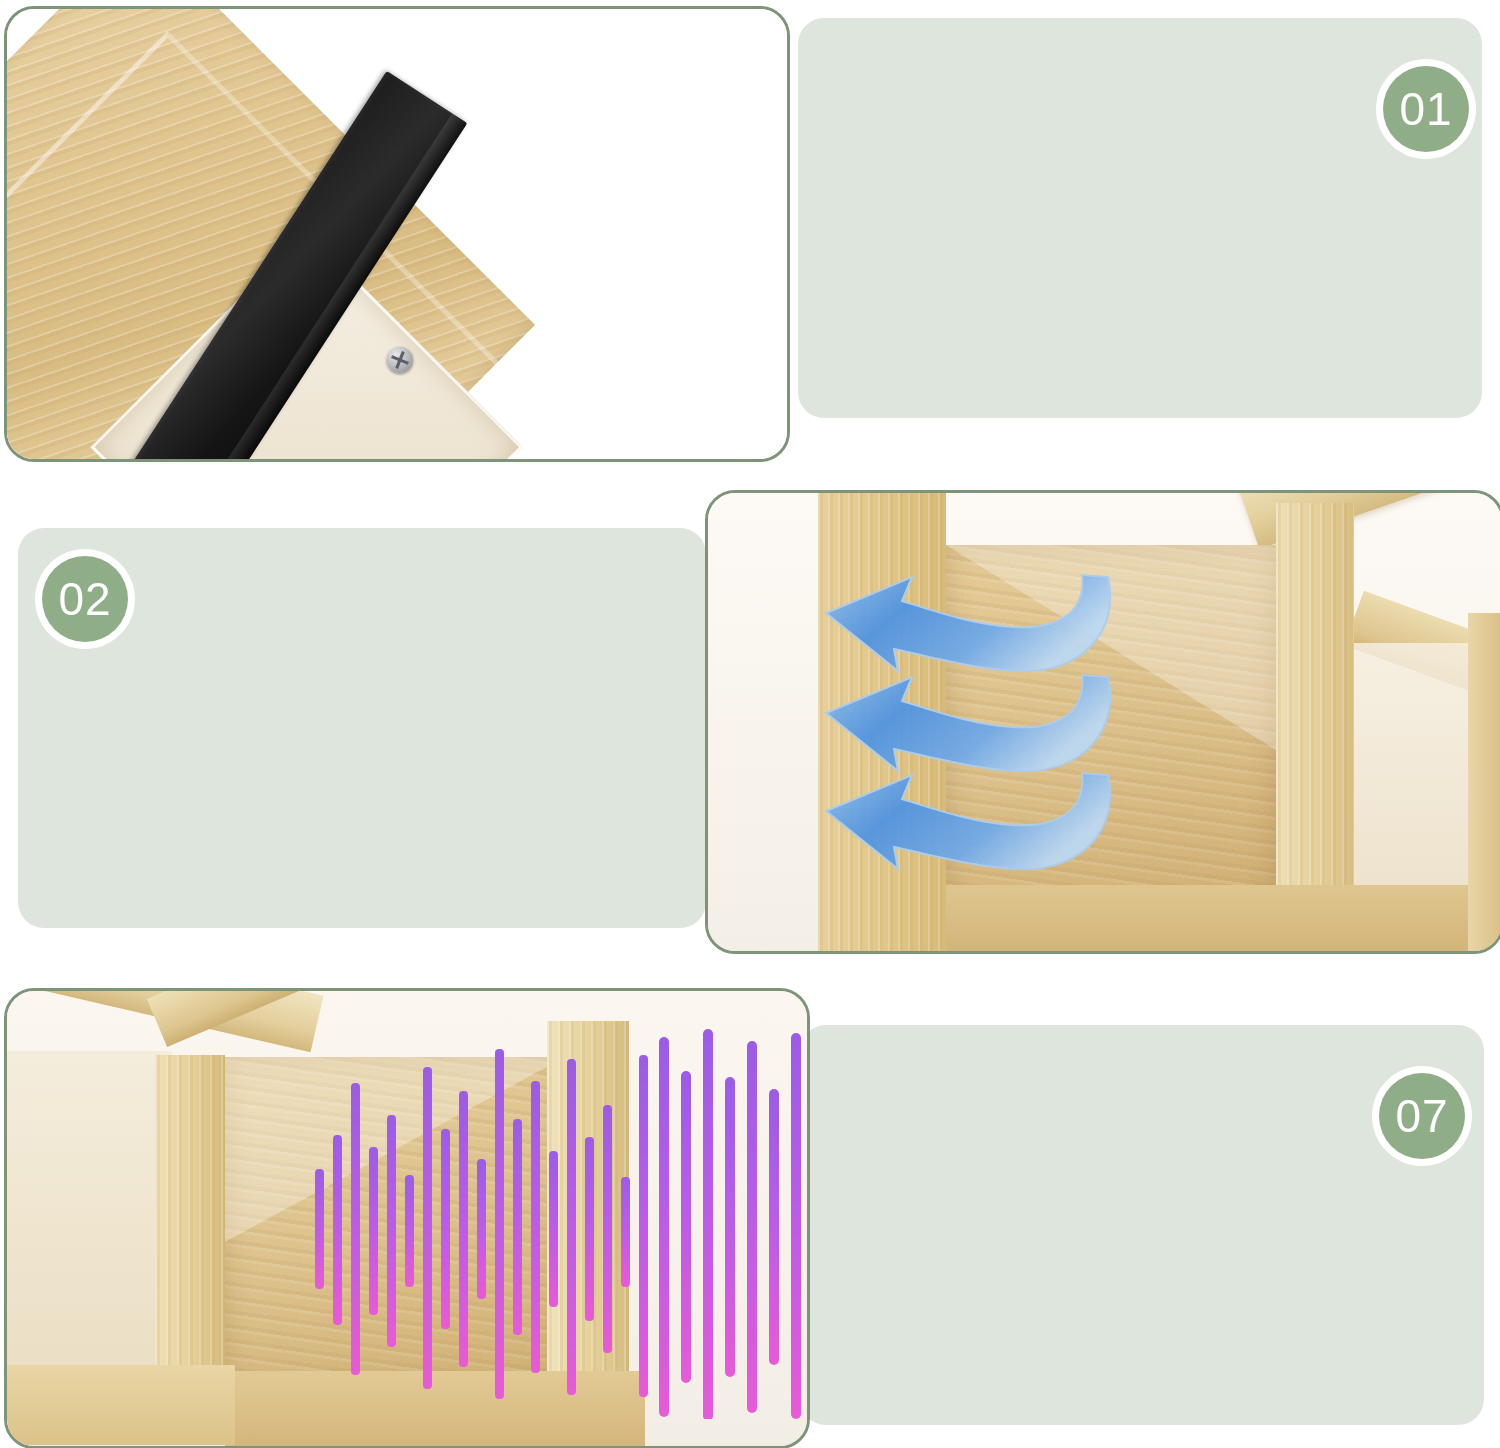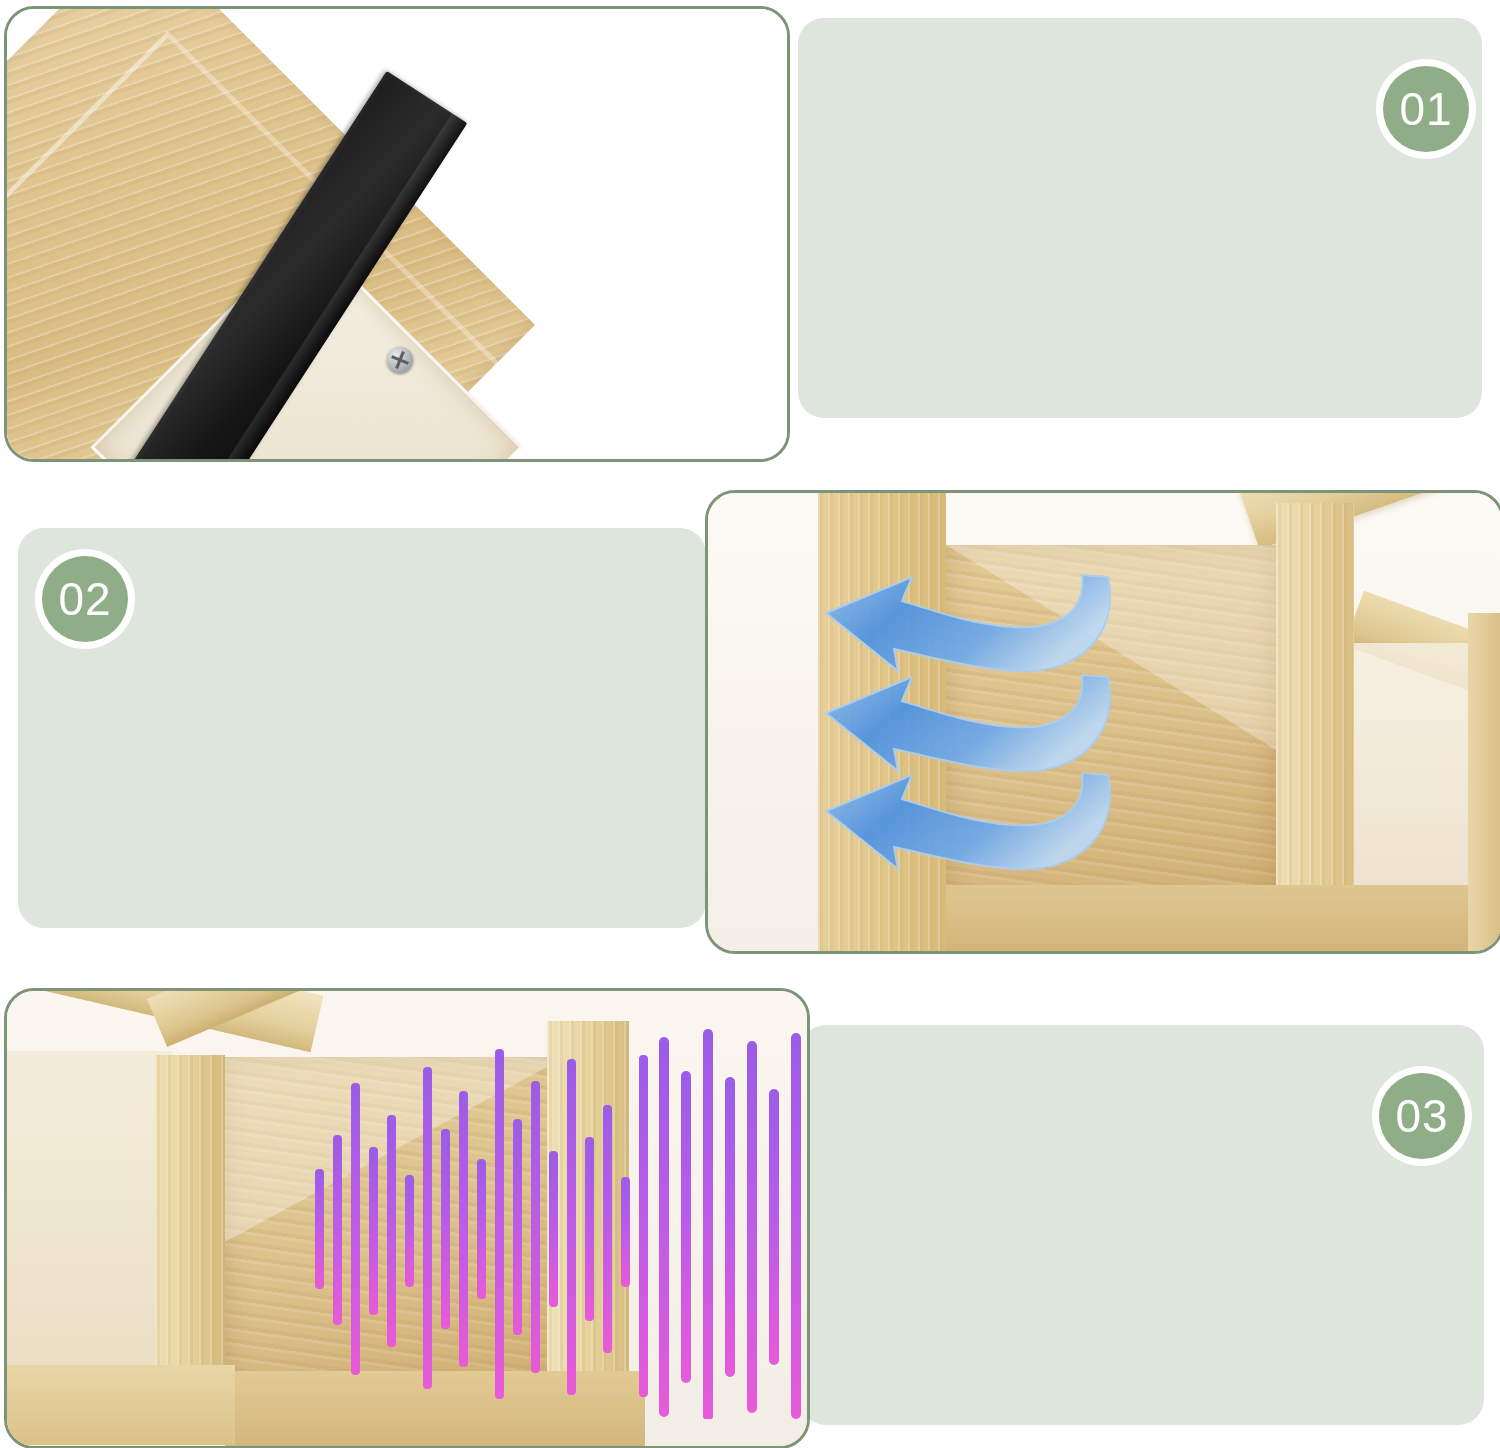--- a/index.html
+++ b/index.html
@@ -372,15 +372,15 @@
           <rect x="462" y="70" width="10" height="276" rx="5"></rect>
           <rect x="484" y="14" width="10" height="386" rx="5"></rect>
         </g>
       </svg>
     </div>
   </div>
 
   <div class="text-card" id="text-3"></div>
   <div class="headline" id="head-3">Excellent
 acoustic insulation</div>
-  <div class="badge" id="badge-3">03</div>
+  <div class="badge" id="badge-3">07</div>
 
 </div>
 
 </body></html>

